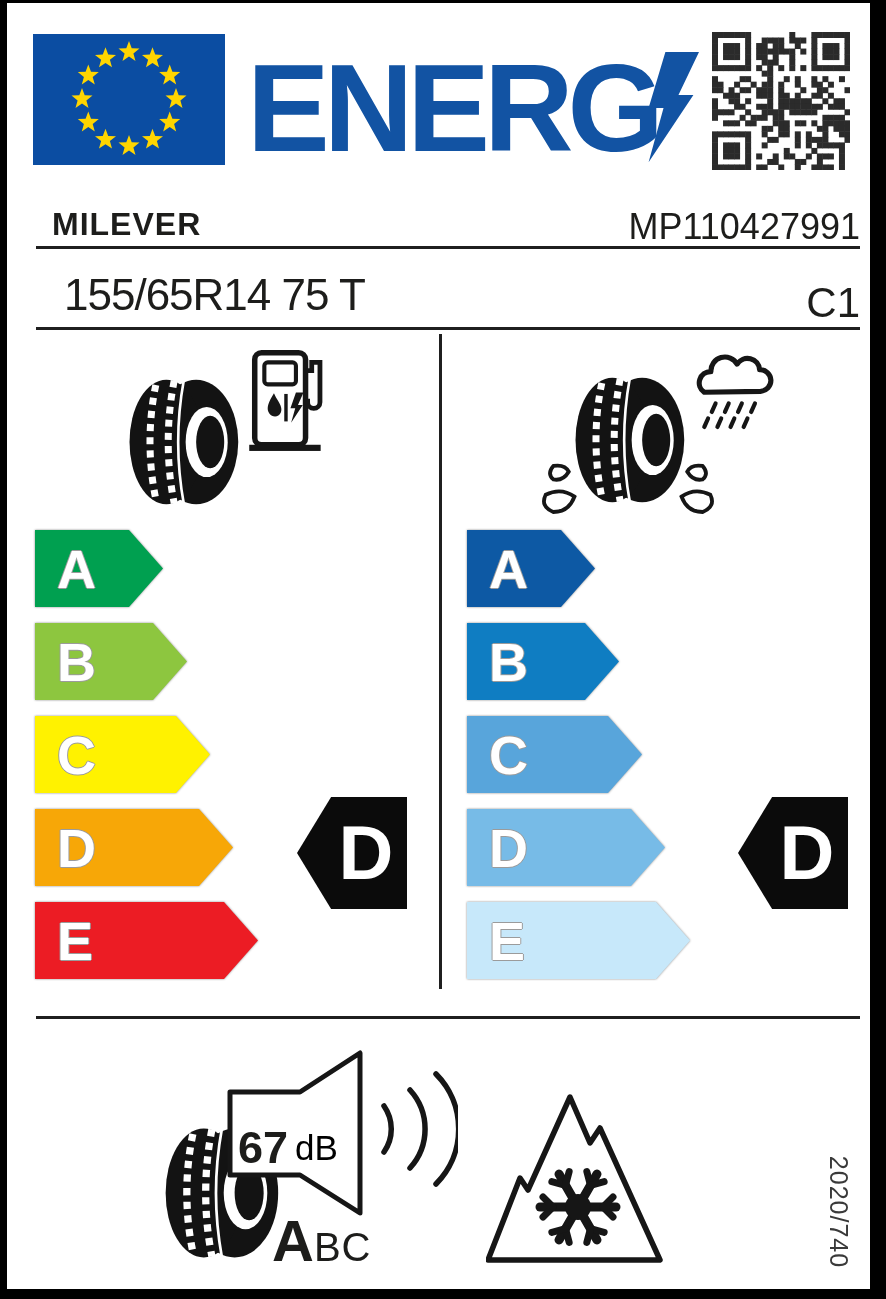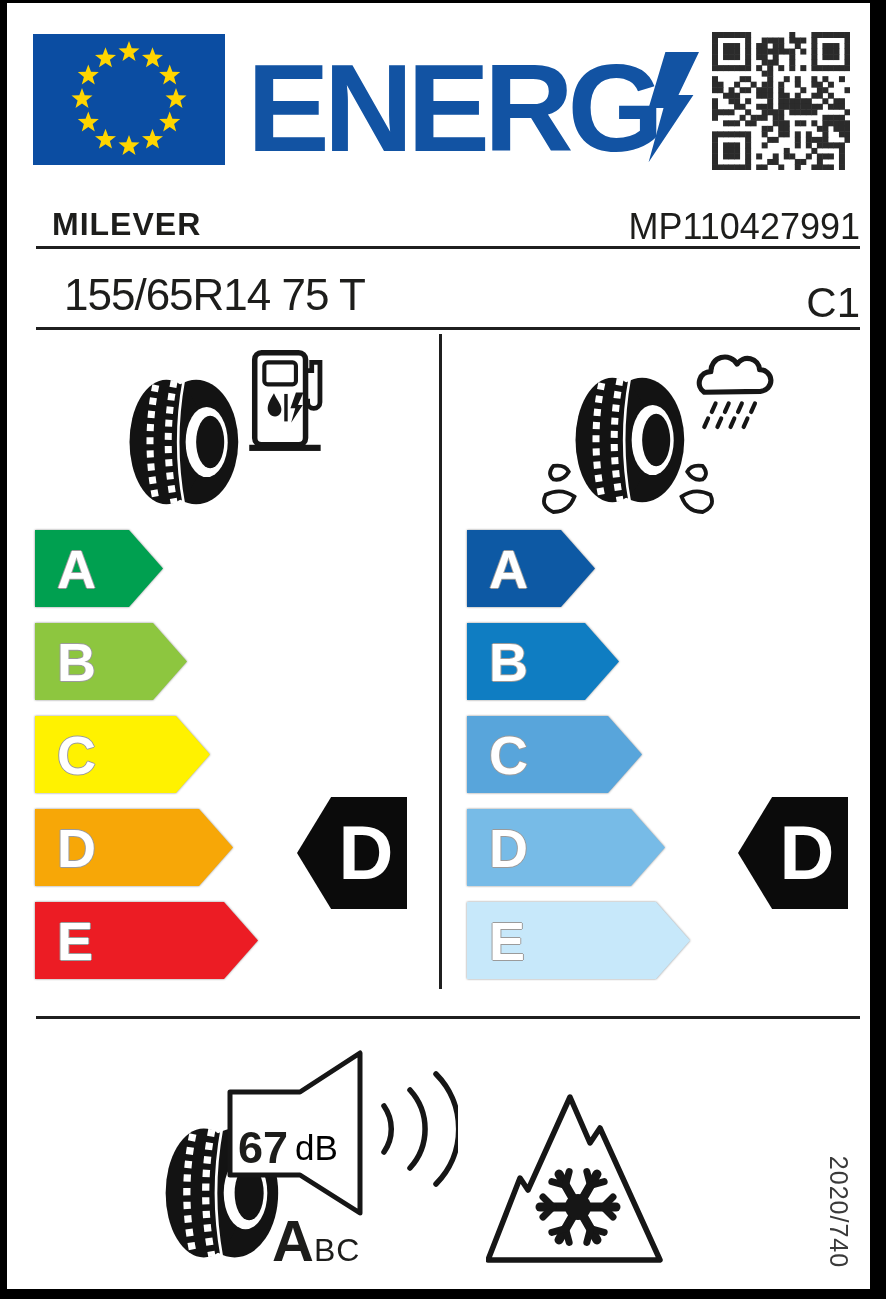--- a/index.html
+++ b/index.html
@@ -38,21 +38,21 @@
   .badge{position:absolute;top:797px;width:110px;height:112px;background:#0b0b0b;
          clip-path:polygon(0 50%,31% 0,100% 0,100% 100%,31% 100%);
          display:flex;align-items:center;justify-content:center;box-sizing:border-box;padding-left:28px;}
   .badge span{color:#fff;font-size:76px;font-weight:700;line-height:1;}
   .badgeL{left:297px;} .badgeR{left:738px;}
 
   
   .db-text{left:238px;top:1110px;display:flex;align-items:center;gap:7px;margin-top:12px;}
   .db-val{font-size:45px;font-weight:700;} .db-unit{font-size:35px;font-weight:400;color:#000000;}
   .noise-class{left:272px;top:1212px;display:flex;align-items:baseline;}
-  .nc-a{font-size:58px;font-weight:700;line-height:1;} .nc-bc{font-size:32px;line-height:1;letter-spacing:1px;}
+  .nc-a{font-size:58px;font-weight:700;line-height:1;} .nc-bc{font-size:40px;line-height:1;letter-spacing:1px;}
   .regulation{left:838px;top:1212px;transform:translate(-50%,-50%) rotate(90deg);
          font-size:25px;color:#3a3a3a;letter-spacing:1px;white-space:nowrap;}
 </style>
 </head>
 <body>
 
 <div id="label">
 
   <div class="abs b-top"></div>
   <div class="abs b-left"></div>

